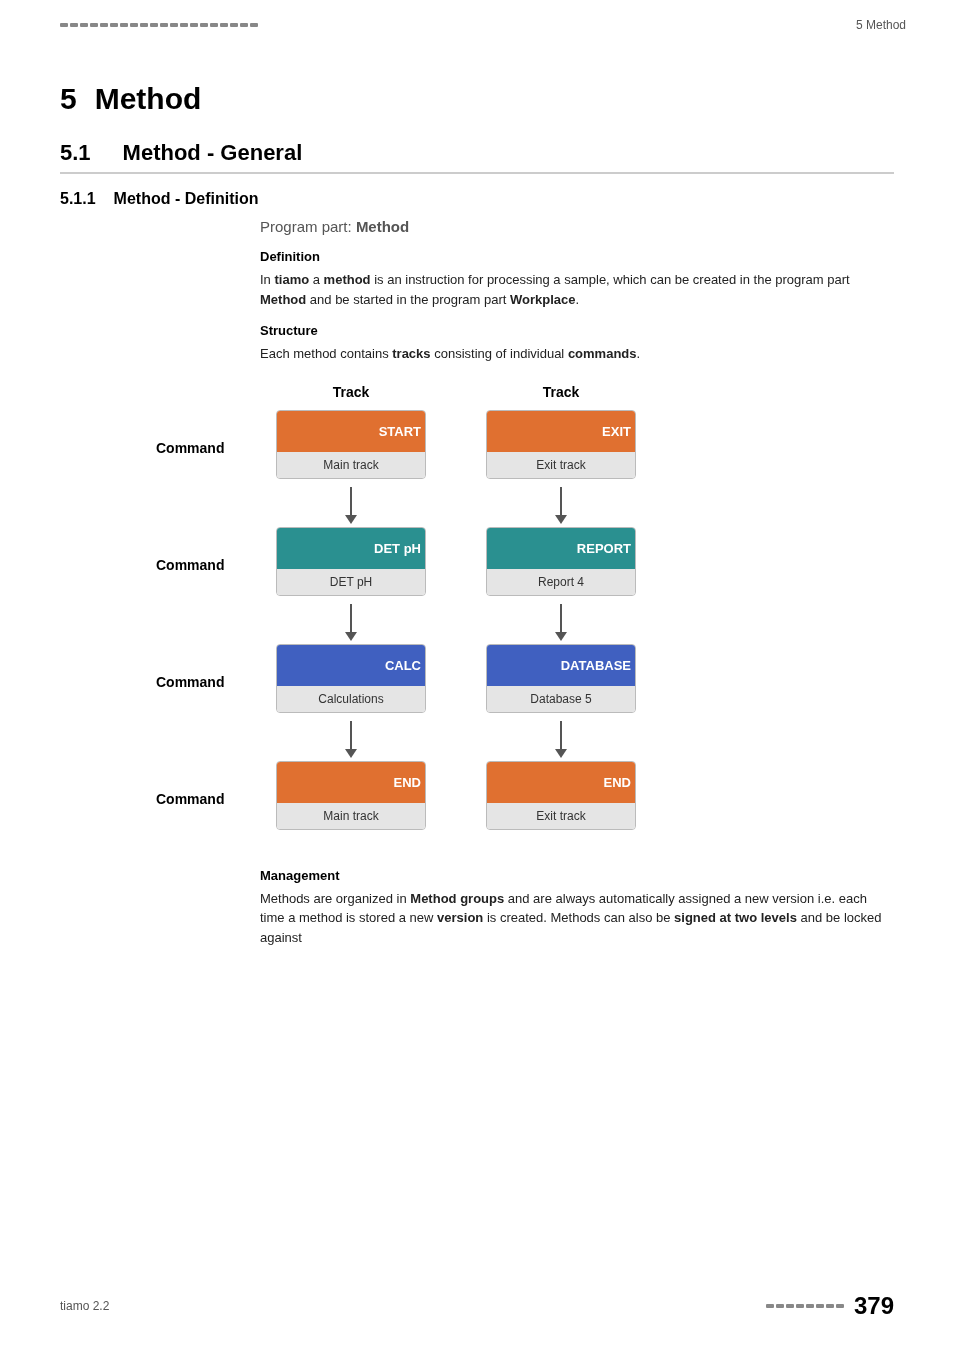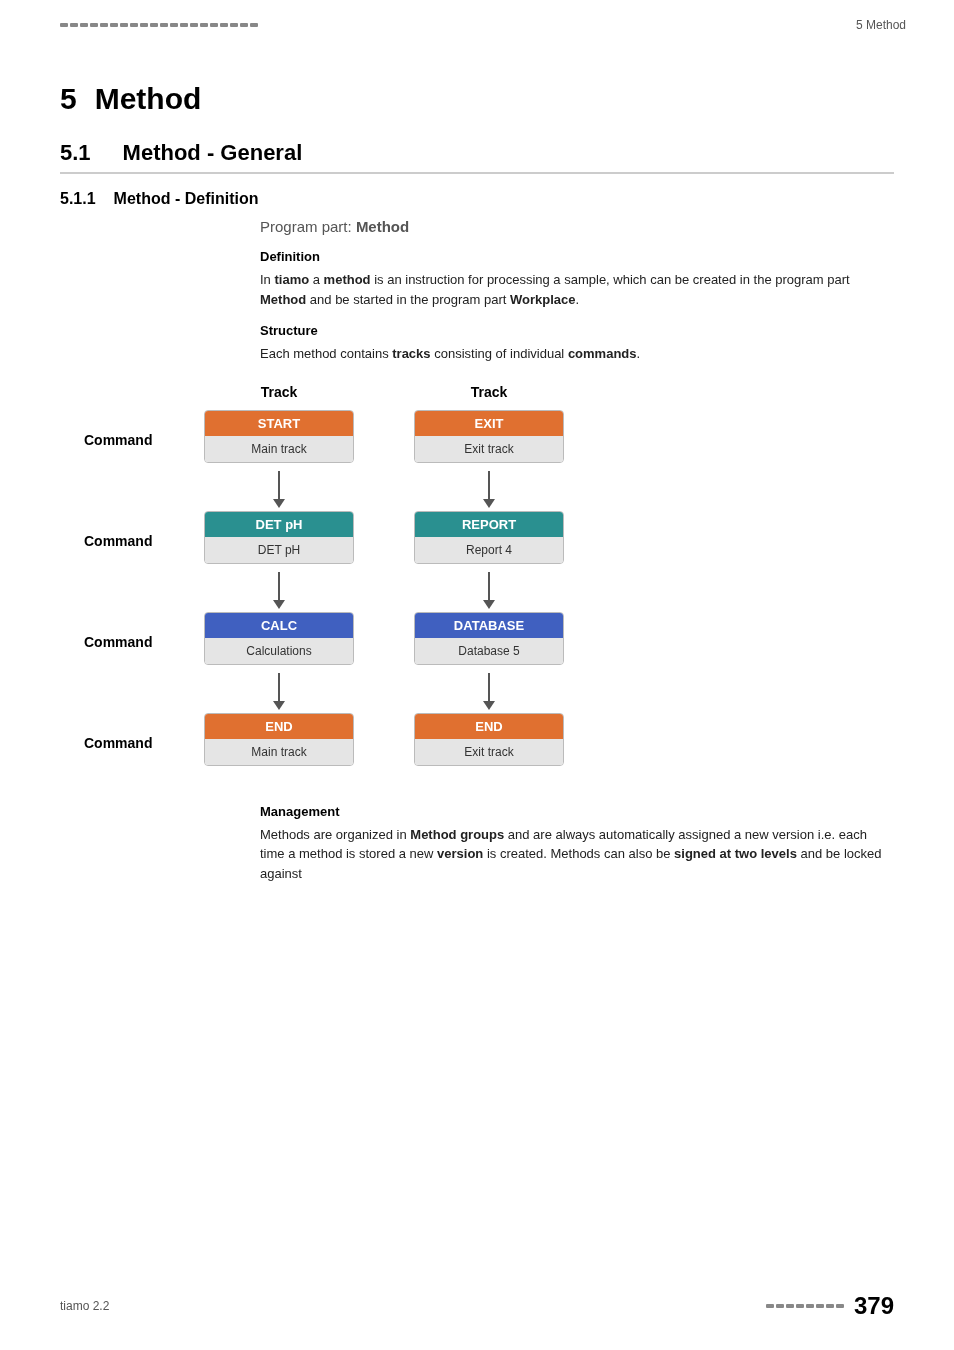--- a/index.html
+++ b/index.html
@@ -123,22 +123,22 @@
       border: 1.5px solid #bbb;
       border-radius: 4px;
       overflow: hidden;
       margin-bottom: 8px;
     }
 
     .cmd-top {
       font-size: 13px;
       font-weight: bold;
       color: #fff;
-      text-align: center;
-      padding: 5px 4px;
+      text-align: right;
+      padding: 13px 4px;
     }
 
     .cmd-bottom {
       font-size: 12px;
       color: #333;
       text-align: center;
       padding: 6px 4px;
       background: #e5e5e5;
     }
 
@@ -212,21 +212,21 @@
     .footer-page-num {
       font-size: 24px;
       font-weight: 900;
       font-family: 'Arial Black', Arial, sans-serif;
       color: #000;
     }
 
     
     .diagram-container {
       margin-top: 20px;
-      margin-left: 24px;
+      margin-left: 96px;
       margin-right: 0;
     }
 
     .tracks-row-header {
       display: flex;
       margin-left: 120px;
       gap: 60px;
     }
 
     .track-header-cell {

